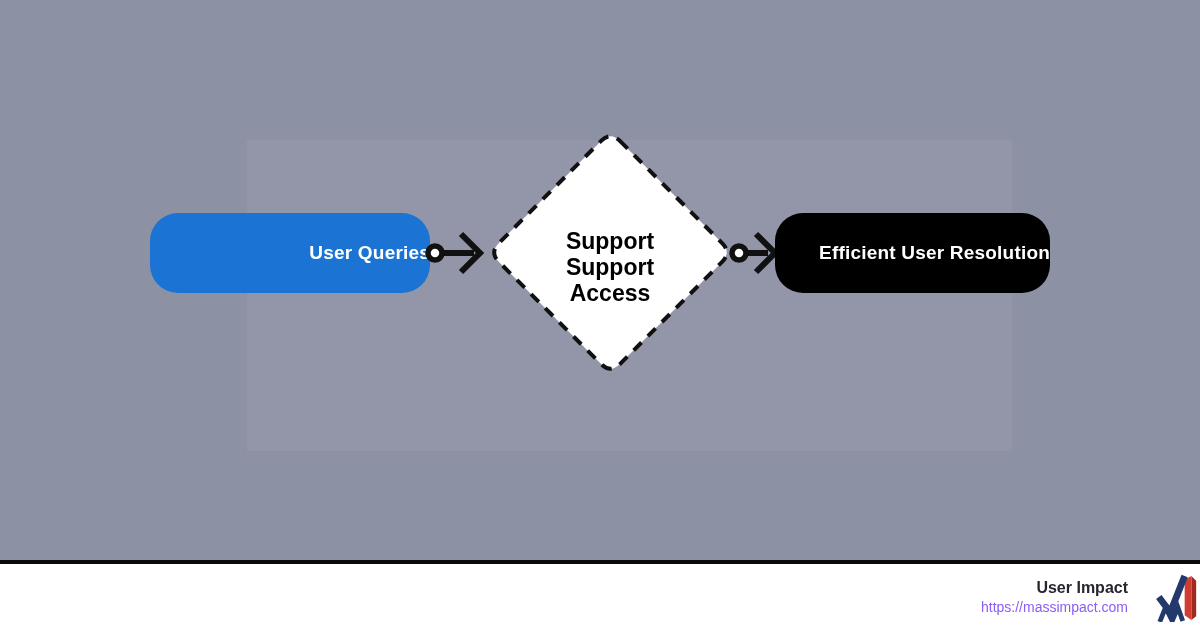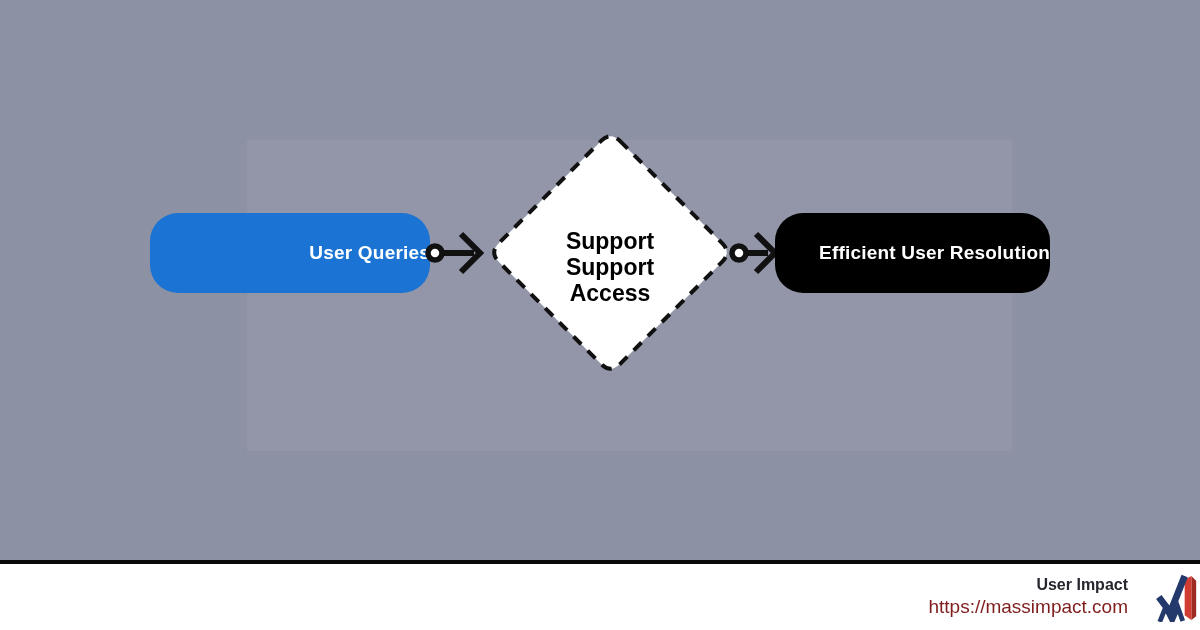--- a/index.html
+++ b/index.html
@@ -68,22 +68,22 @@
     gap:26px;
     padding-right:18px;
   }
   .footer-text{text-align:right;line-height:1.15;}
   .brand{
     font-weight:bold;
     font-size:16px;
     color:#26262e;
   }
   .url{
-    font-size:19px;
-    color:#7f1d1d;
+    font-size:14px;
+    color:#8b5cf6;
     margin-top:2px;
   }
   .logo{display:block;}
 </style>
 </head>
 <body>
 
 <div class="stage">
 
   <div class="canvas-tint"></div>

